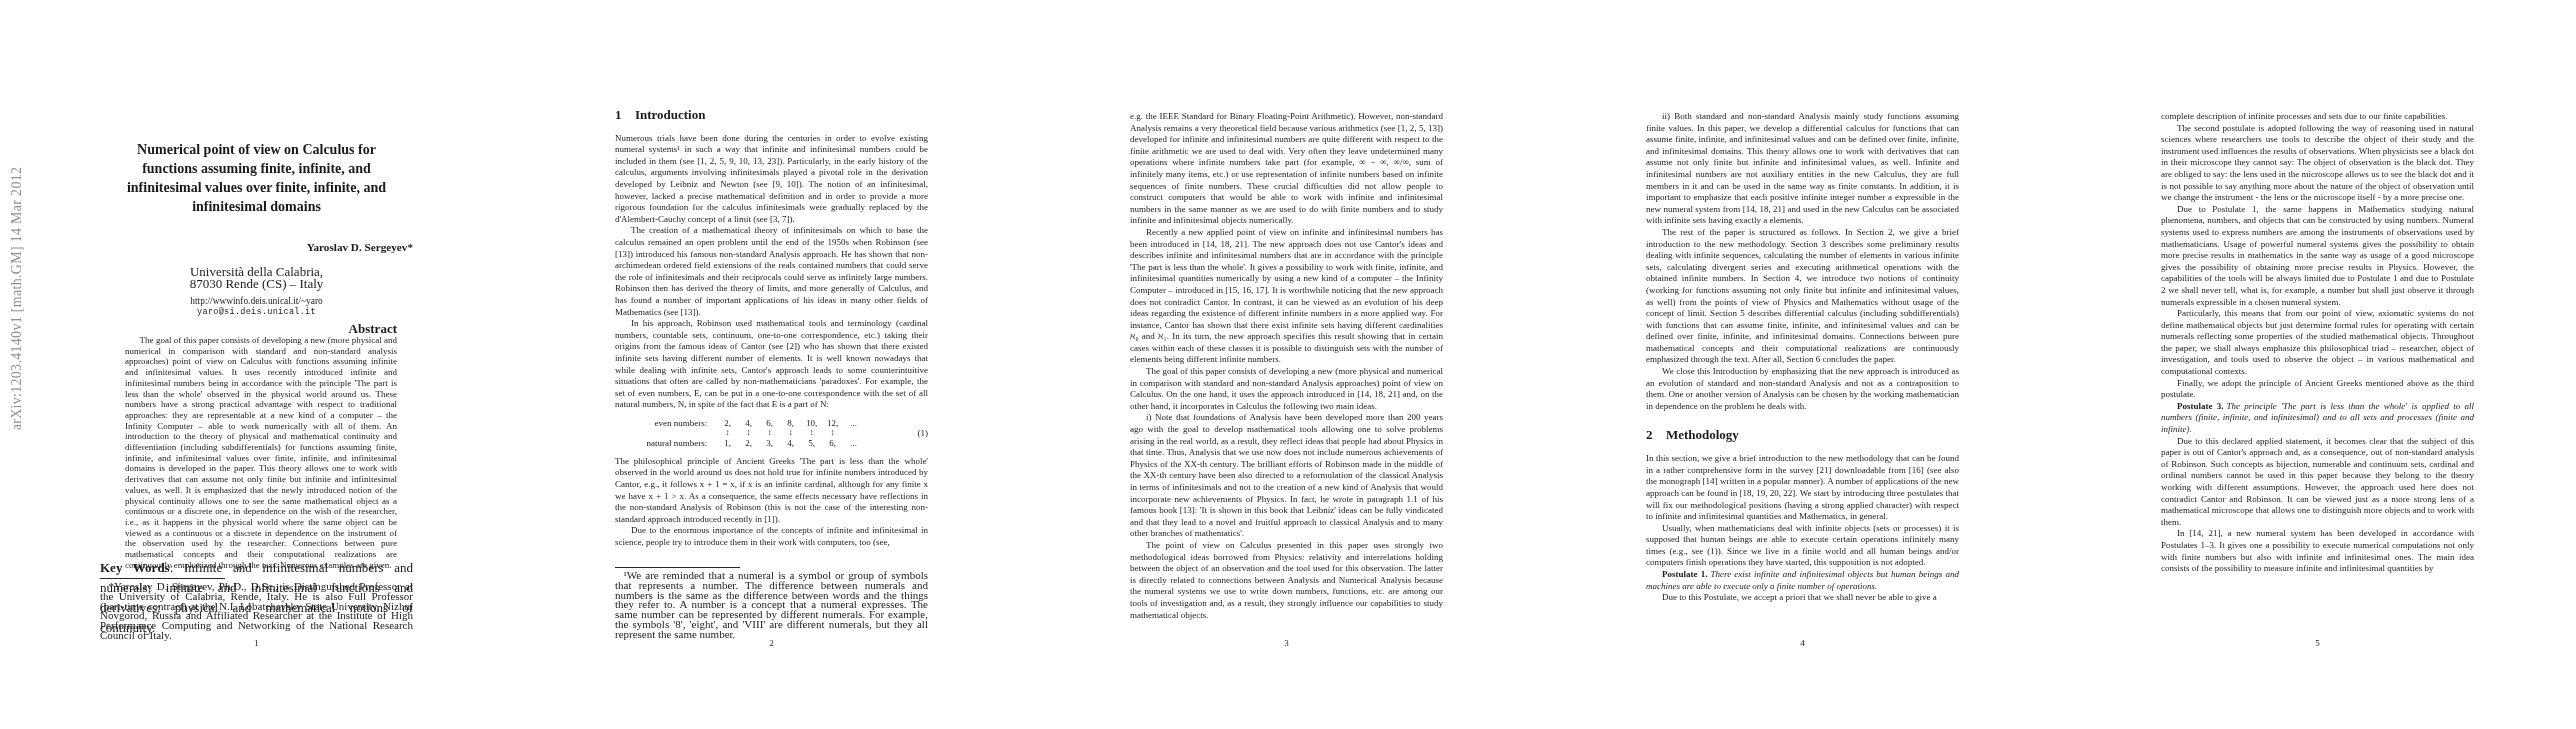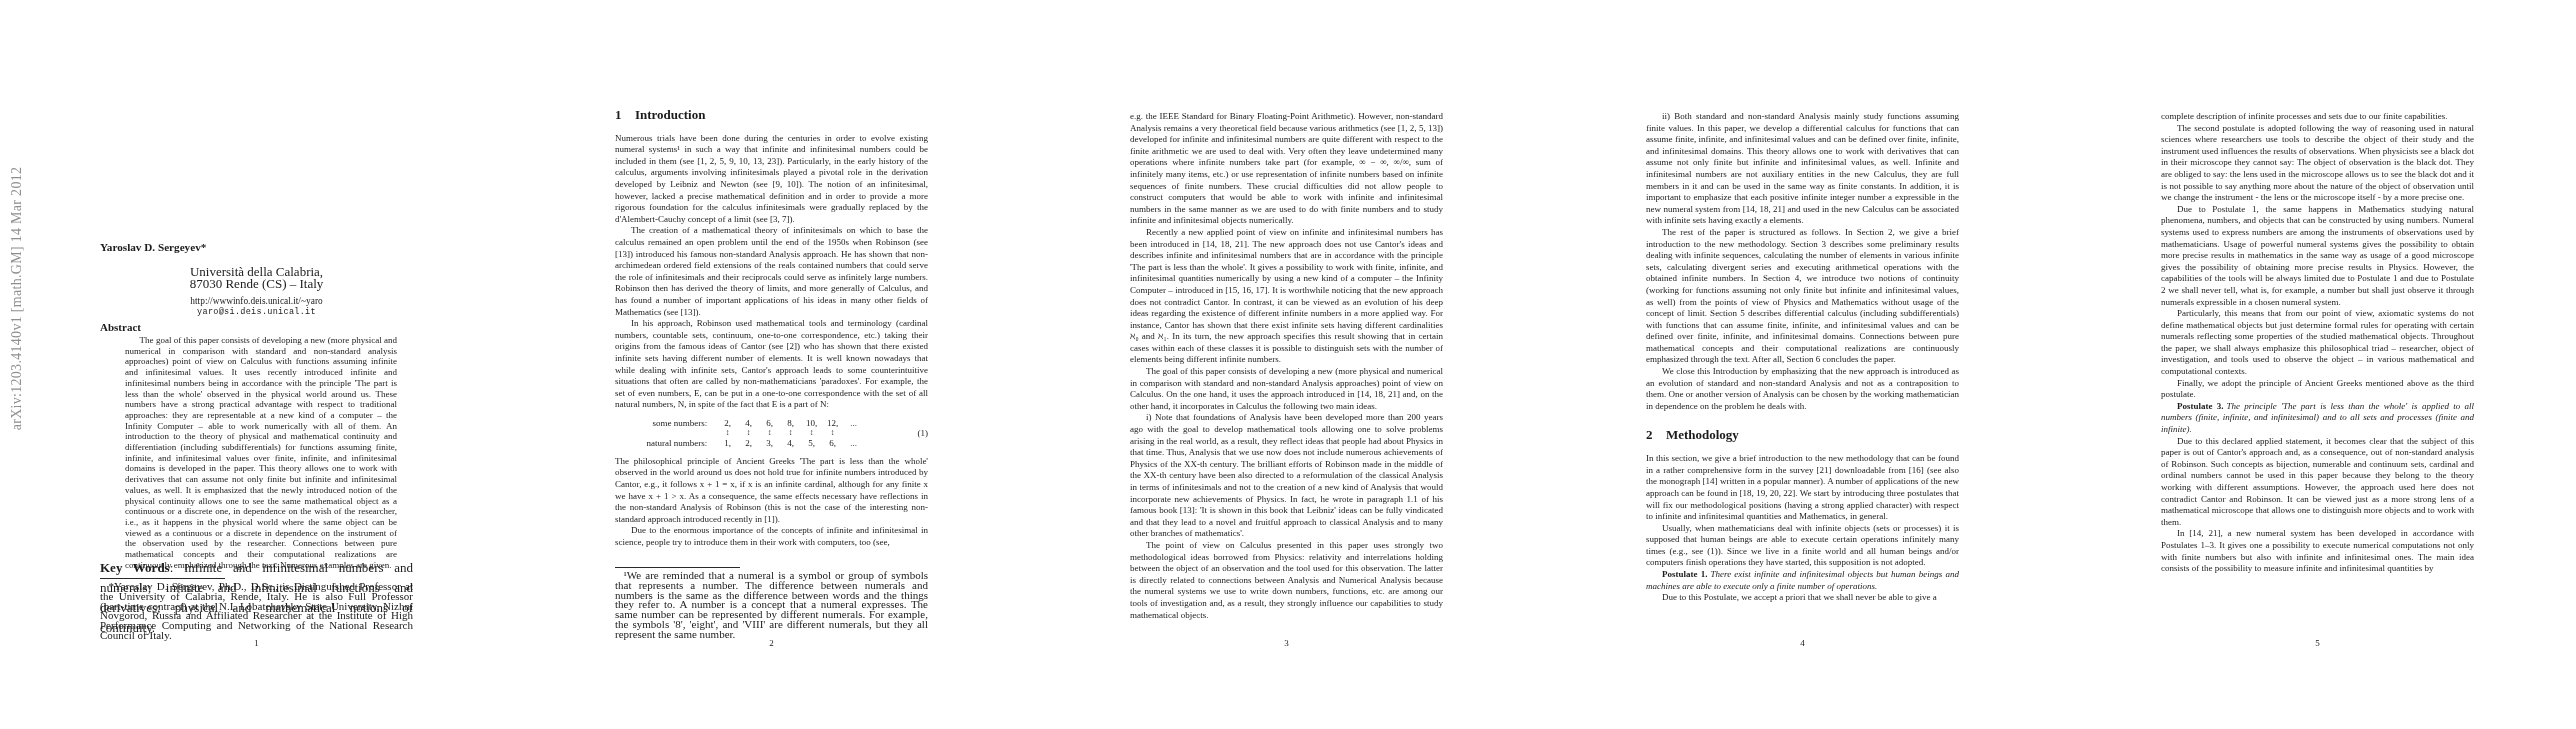--- a/index.html
+++ b/index.html
@@ -21,29 +21,29 @@
 
   
   .watermark {
     position:absolute; left:8.5px; top:481px; width:365px;
     transform:rotate(-90deg); transform-origin:0 0;
     font-size:14px; letter-spacing:0.3px; color:#8f8f8f; text-align:center;
     white-space:nowrap;
   }
   .title { position:absolute; top:140px; left:100px; width:313px; text-align:center;
            font-weight:bold; font-size:14px; line-height:19px; }
-  .author { position:absolute; top:241px; left:100px; width:313px; text-align:left;
+  .author { position:absolute; top:241px; left:100px; width:313px; text-align:right;
             font-weight:bold; font-size:11.2px; }
   .affil { position:absolute; top:266px; left:100px; width:313px; text-align:center;
            font-size:13px; line-height:11.5px; }
   .url { position:absolute; top:296px; left:100px; width:313px; text-align:center; font-size:9.4px; }
   .email { position:absolute; top:307px; left:100px; width:313px; text-align:center;
            font-family:"Liberation Mono", monospace; font-size:8.5px; letter-spacing:0.3px; }
-  .abs-head { position:absolute; top:321px; left:100px; width:313px; text-align:left;
-              font-weight:bold; font-size:11px; }
+  .abs-head { position:absolute; top:321px; left:84px; width:313px; text-align:right;
+              font-weight:bold; font-size:13px; }
   .abstract { position:absolute; top:335px; left:125px; width:272px;
               font-size:9px; line-height:10.7px; text-align:justify; text-indent:14.6px; }
   .keywords { position:absolute; top:558px; left:100px; width:313px;
               font-size:13px; line-height:20px; text-align:justify; }
   .footnote { position:absolute; left:100px; width:313px; }
   .fn-rule { width:125px; border-top:0.9px solid #2a2a2a; margin-bottom:3px; }
   .fn-text { font-size:11px; line-height:9.8px; text-align:justify; text-indent:8.5px; }
   .pageno { position:absolute; top:638px; left:100px; width:313px; text-align:center; font-size:9px; }
 
   
@@ -62,20 +62,26 @@
   
   .postulate .plabel { font-weight:bold; font-style:normal; margin-right:3px; }
   .postulate .ptext { font-style:italic; }
 </style>
 </head>
 <body>
 
 <div class="page" id="p1">
   <div class="watermark">arXiv:1203.4140v1  [math.GM]  14 Mar 2012</div>
 
+  <div class="title">
+    <div>Numerical point of view on Calculus for</div>
+    <div>functions assuming finite, infinite, and</div>
+    <div>infinitesimal values over finite, infinite, and</div>
+    <div>infinitesimal domains</div>
+  </div>
 
   <div class="author">Yaroslav D. Sergeyev*</div>
 
   <div class="affil">
     <div>Università della Calabria,</div>
     <div>87030 Rende (CS) – Italy</div>
   </div>
 
   <div class="url">http://wwwinfo.deis.unical.it/~yaro</div>
   <div class="email">yaro@si.deis.unical.it</div>
@@ -96,21 +102,21 @@
 <div class="page" id="p2">
   <div class="col body-text" style="top:107px;">
     <h2 class="sec"><span class="secnum">1</span><span>Introduction</span></h2>
     <p class="noindent">Numerous trials have been done during the centuries in order to evolve existing numeral systems¹ in such a way that infinite and infinitesimal numbers could be included in them (see [1, 2, 5, 9, 10, 13, 23]). Particularly, in the early history of the calculus, arguments involving infinitesimals played a pivotal role in the derivation developed by Leibniz and Newton (see [9, 10]). The notion of an infinitesimal, however, lacked a precise mathematical definition and in order to provide a more rigorous foundation for the calculus infinitesimals were gradually replaced by the d'Alembert-Cauchy concept of a limit (see [3, 7]).</p>
     <p>The creation of a mathematical theory of infinitesimals on which to base the calculus remained an open problem until the end of the 1950s when Robinson (see [13]) introduced his famous non-standard Analysis approach. He has shown that non-archimedean ordered field extensions of the reals contained numbers that could serve the role of infinitesimals and their reciprocals could serve as infinitely large numbers. Robinson then has derived the theory of limits, and more generally of Calculus, and has found a number of important applications of his ideas in many other fields of Mathematics (see [13]).</p>
     <p>In his approach, Robinson used mathematical tools and terminology (cardinal numbers, countable sets, continuum, one-to-one correspondence, etc.) taking their origins from the famous ideas of Cantor (see [2]) who has shown that there existed infinite sets having different number of elements. It is well known nowadays that while dealing with infinite sets, Cantor's approach leads to some counterintuitive situations that often are called by non-mathematicians 'paradoxes'. For example, the set of even numbers, E, can be put in a one-to-one correspondence with the set of all natural numbers, N, in spite of the fact that E is a part of N:</p>
 
     <div class="equation">
       <div class="eq-body">
         <div class="eq-line">
-          <span class="eq-label">some numbers:</span>
+          <span class="eq-label">even numbers:</span>
           <span class="eq-cell">2,</span>
           <span class="eq-cell">4,</span>
           <span class="eq-cell">6,</span>
           <span class="eq-cell">8,</span>
           <span class="eq-cell">10,</span>
           <span class="eq-cell">12,</span>
           <span class="eq-cell">...</span>
         </div>
         <div class="eq-line eq-arrows">
           <span class="eq-label"></span>

